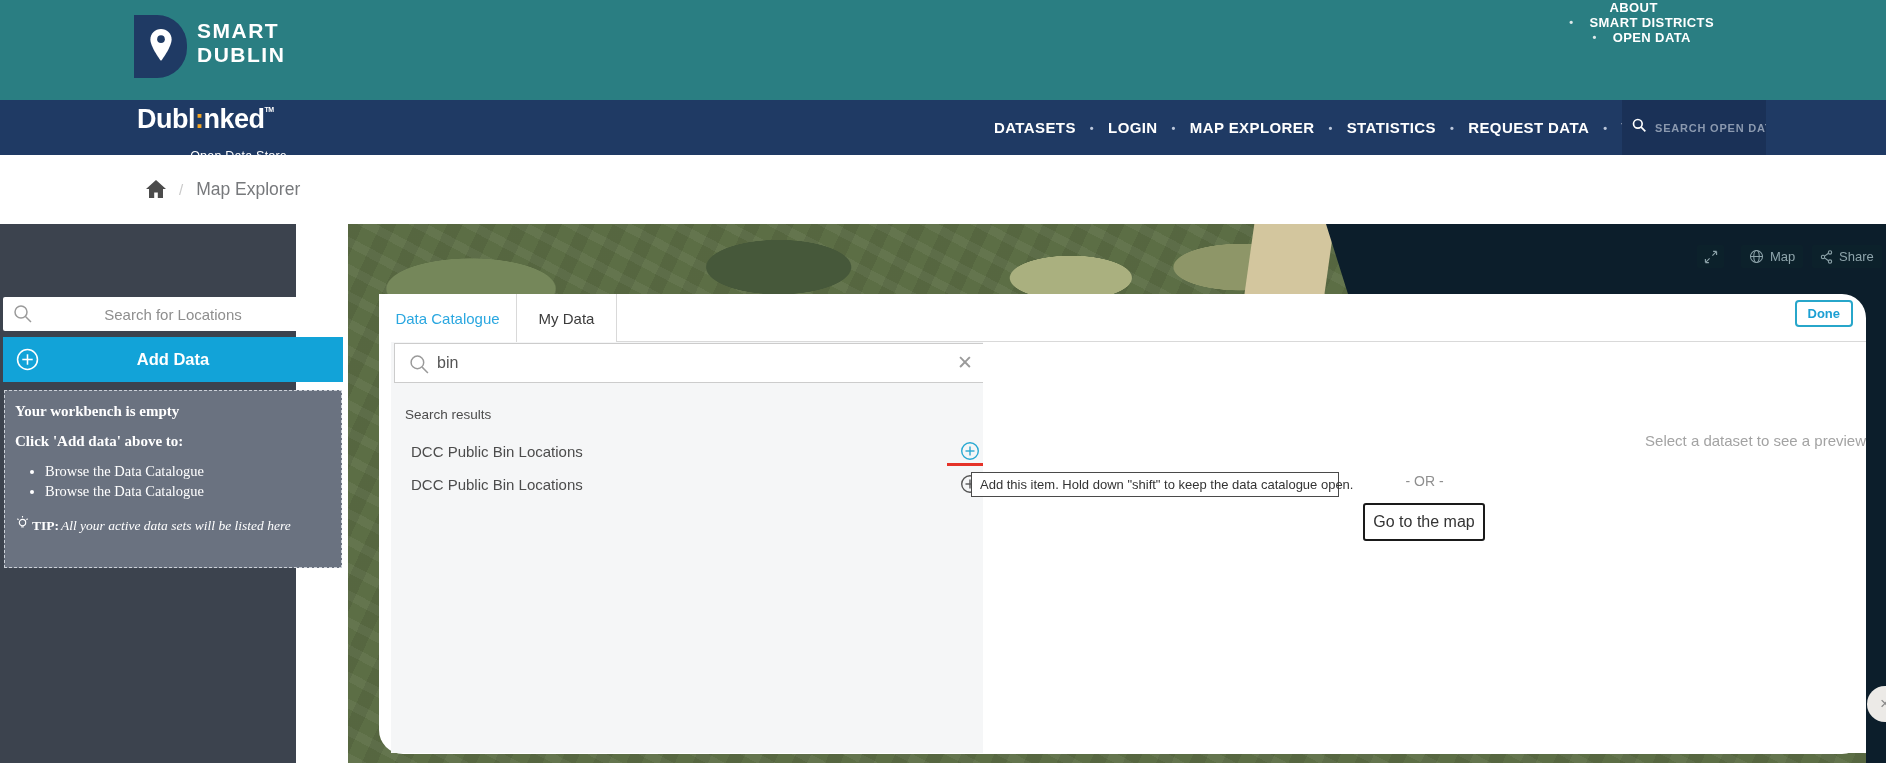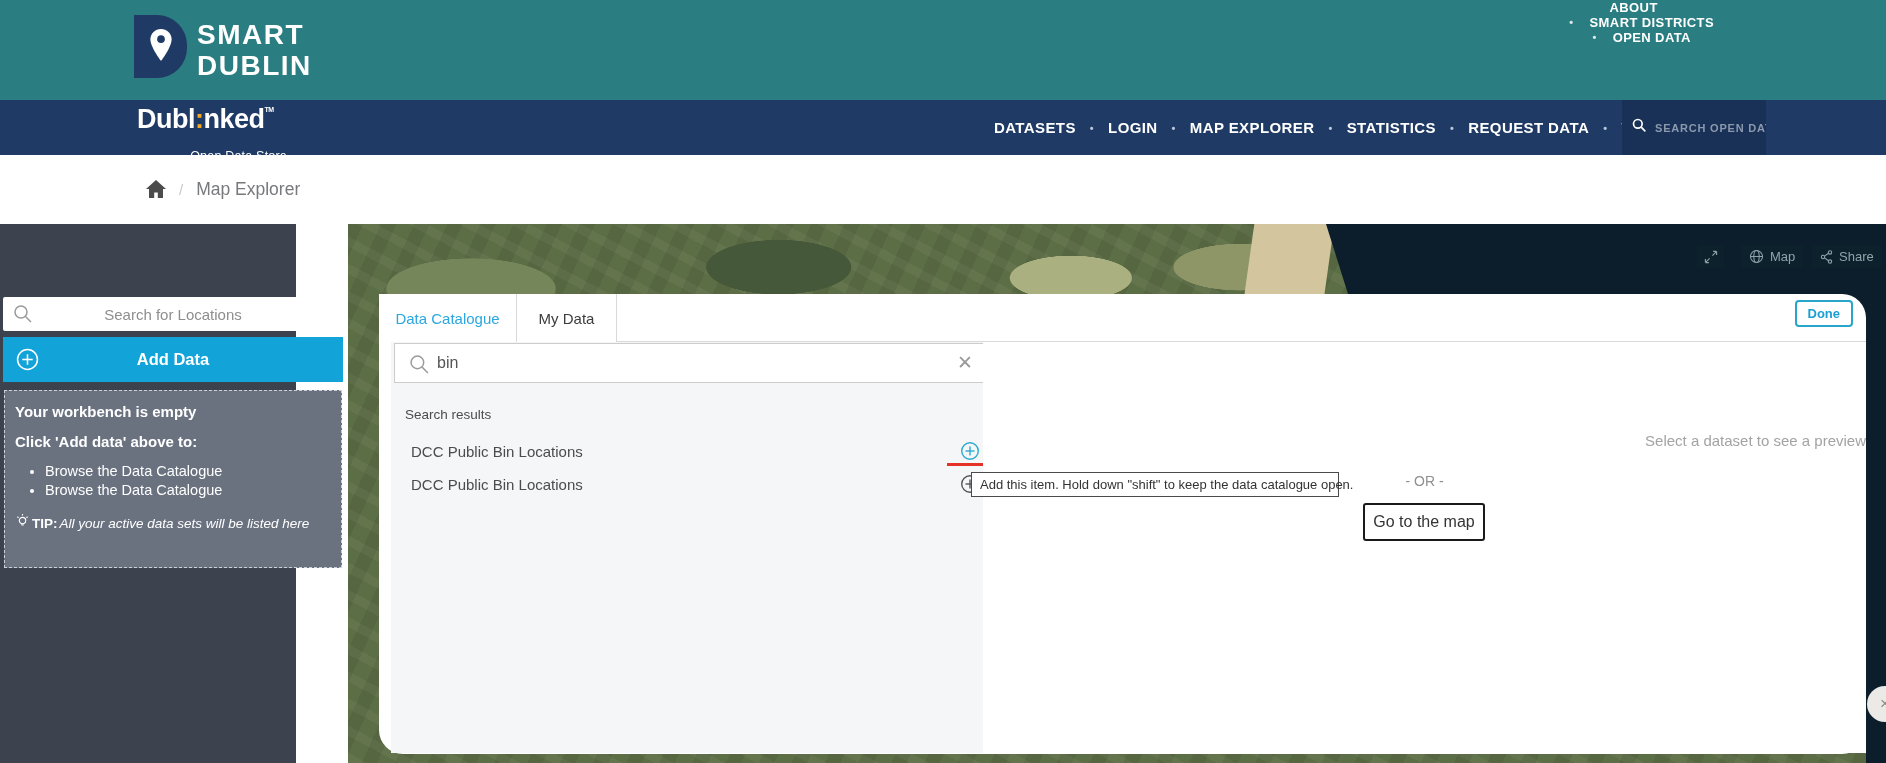--- a/index.html
+++ b/index.html
@@ -9,21 +9,21 @@
     font-family:"Liberation Sans", sans-serif; background:#fff;
   }
   
   .teal-header { position:absolute; left:0; top:0; width:1886px; height:100px; background:#2a7e82; }
   .brand-logo {
     position:absolute; left:134px; top:15px; width:53px; height:63px;
     background:#1f3a64; border-radius:0 30px 30px 0;
     display:flex; align-items:center; justify-content:center;
   }
   .brand-text { position:absolute; left:197px; top:19px; color:#fff; font-weight:bold;
-    font-size:28px; letter-spacing:1.5px; line-height:1.12; }
+    font-size:21px; letter-spacing:1.5px; line-height:1.12; }
   .teal-nav { position:absolute; right:172px; top:0; height:100px; display:flex; align-items:center;flex-direction:column; }
   .teal-nav a, .navy-nav a {
     color:#fff; text-decoration:none; font-weight:bold; font-size:13px; letter-spacing:.4px; white-space:nowrap;
   }
   .teal-nav a + a::before, .navy-nav a + a::before {
     content:"\2022"; display:inline-block; margin:0 16px; font-size:11px; color:#dfe9ea; transform:translateY(-1px);
   }
   .navy-nav a + a::before { color:#bcc7da; margin:0 14px; }
   
   .navy-bar { position:absolute; left:0; top:100px; width:1886px; height:55px; background:#1f3a64; }
@@ -96,21 +96,21 @@
   }
   .loc-search input::placeholder { color:#8e8e8e; opacity:1; }
   .add-data {
     position:absolute; left:3px; top:113px; width:340px; height:45px; background:#12a3d8; border:none;
     color:#fff; font-family:"Liberation Sans", sans-serif; font-weight:bold; font-size:16.5px;
     display:flex; align-items:center; justify-content:center; cursor:pointer;
   }
   .add-data svg { position:absolute; left:13px; top:11px; }
   .workbench {
     position:absolute; left:4px; top:166px; width:338px; height:178px;
-    background:#6a7280; border:1px dashed #ccd1d8; color:#fff; padding:12px 10px;
+    background:#6a7280; border:1px dashed #ccd1d8; color:#fff; padding:12px 10px;font-family:Liberation Serif, serif;
   }
   .wb-title { font-weight:bold; font-size:15px; }
   .wb-instruction { font-weight:bold; font-size:15px; margin-top:13px; }
   .wb-list { margin:13px 0 0 30px; }
   .wb-list li { font-size:14.5px; margin-bottom:3px; }
   .wb-tip { margin-top:15px; font-size:13.5px; display:flex; align-items:center; gap:2px; }
   .wb-tip .tip-label { font-weight:bold; }
   .wb-tip .tip-text { font-style:italic; }
   
   .panel { position:absolute; left:379px; top:294px; width:1487px; height:460px; background:#fff;border-radius:24px; }

